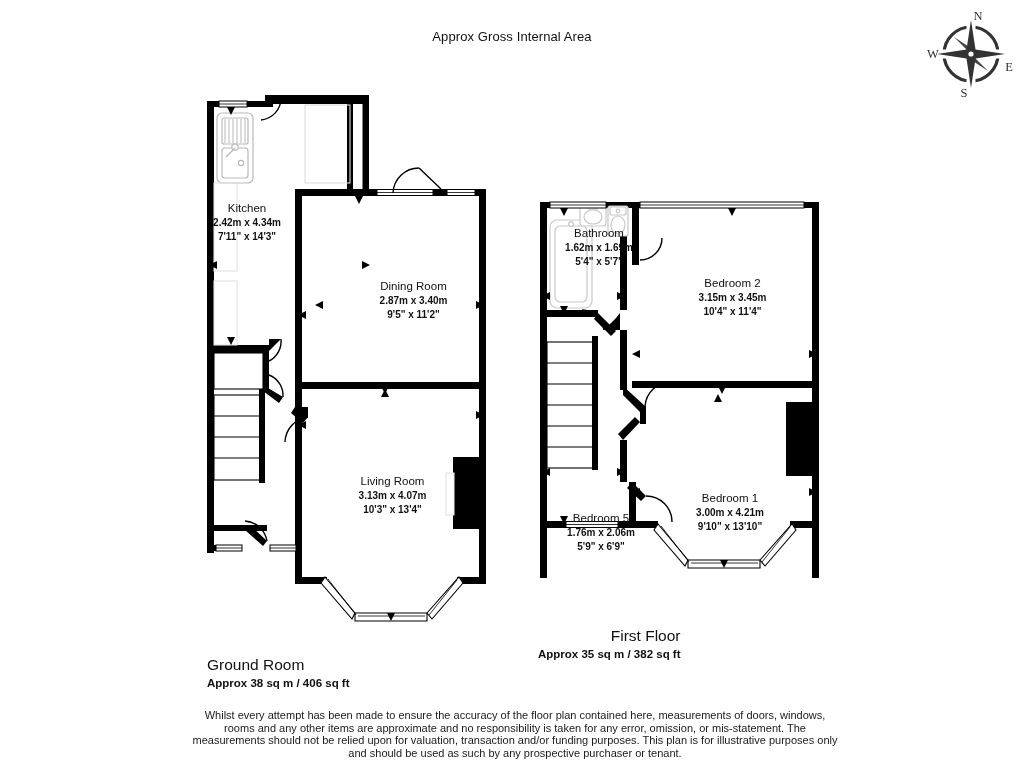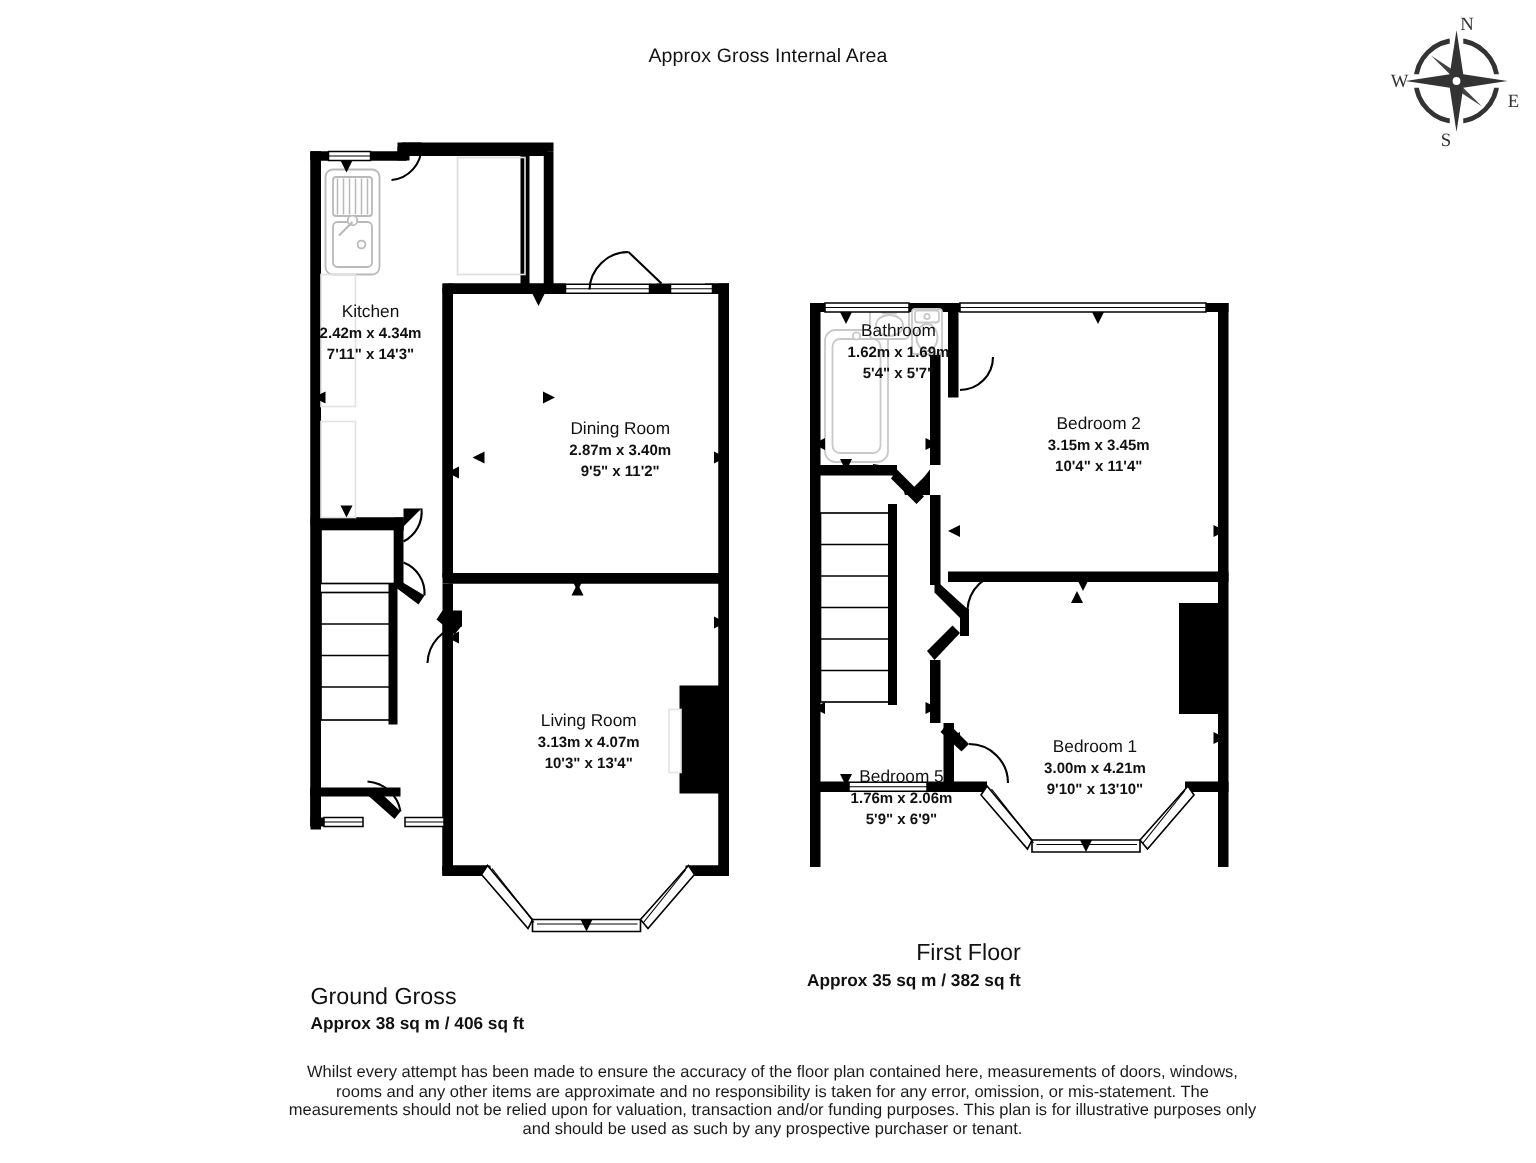--- a/index.html
+++ b/index.html
@@ -70,21 +70,21 @@
   }
   .room-label .rdim {
     font-size: 10px;
     font-weight: bold;
     display: block;
   }
 
   #label-kitchen      { left: 162px; top: 201px; width: 170px; }
   #label-dining       { left: 336px; top: 279px; width: 155px; }
   #label-living       { left: 315px; top: 474px; width: 155px; }
-  #label-bathroom     { left: 529px; top: 214px; width: 140px; }
+  #label-bathroom     { left: 529px; top: 226px; width: 140px; }
   #label-bedroom2     { left: 650px; top: 276px; width: 165px; }
   #label-bedroom1     { left: 645px; top: 491px; width: 170px; }
   #label-bedroom3     { left: 531px; top: 511px; width: 140px; }
 
   
   .floor-caption {
     position: absolute;
   }
   .floor-caption .fc-title {
     font-size: 15.5px;
@@ -529,21 +529,21 @@
   <span class="rdim">9'10" x 13'10"</span>
 </div>
 
 <div class="room-label" id="label-bedroom3">
   <span class="rname">Bedroom 5</span>
   <span class="rdim">1.76m x 2.06m</span>
   <span class="rdim">5'9" x 6'9"</span>
 </div>
 
 <div class="floor-caption" id="caption-ground">
-  <span class="fc-title">Ground Gross</span>
+  <span class="fc-title">Ground Room</span>
   <span class="fc-sub">Approx 38 sq m / 406 sq ft</span>
 </div>
 
 <div class="floor-caption" id="caption-first">
   <span class="fc-title">First Floor</span>
   <span class="fc-sub">Approx 35 sq m / 382 sq ft</span>
 </div>
 
 <div id="disclaimer">Whilst every attempt has been made to ensure the accuracy of the floor plan contained here, measurements of doors, windows, rooms and any other items are approximate and no responsibility is taken for any error, omission, or mis-statement. The measurements should not be relied upon for valuation, transaction and/or funding purposes. This plan is for illustrative purposes only and should be used as such by any prospective purchaser or tenant.</div>
 

